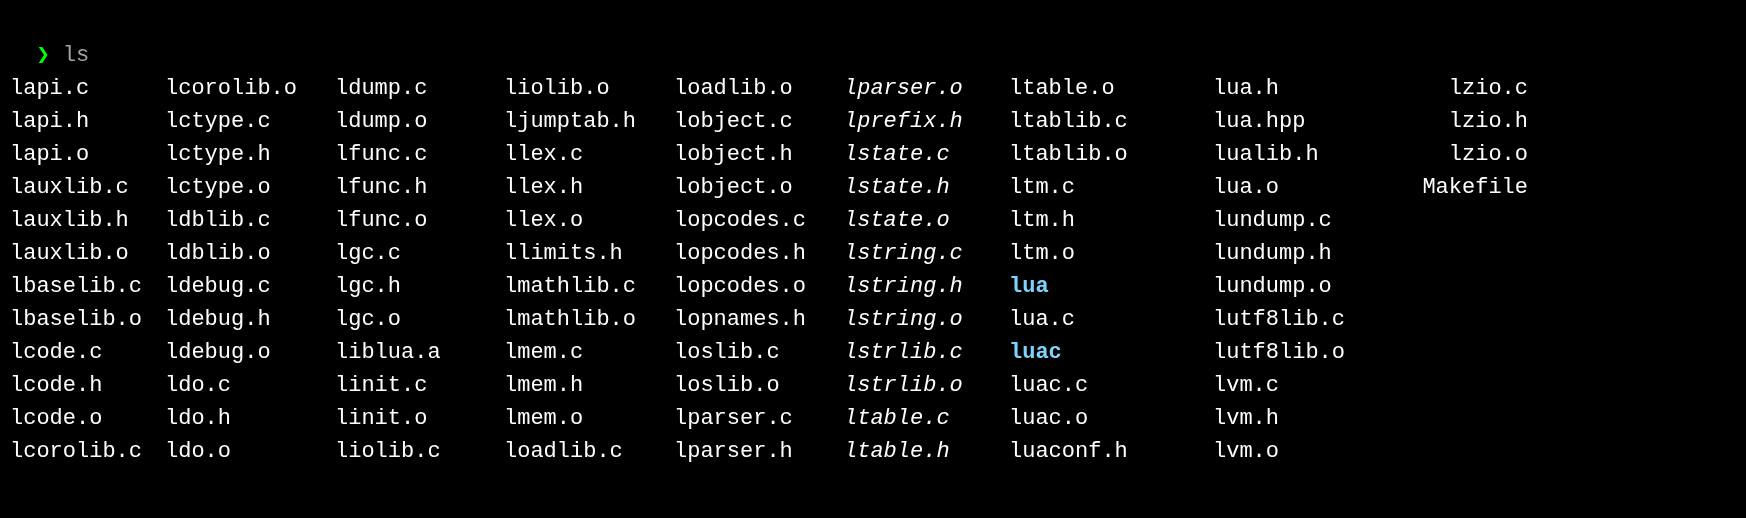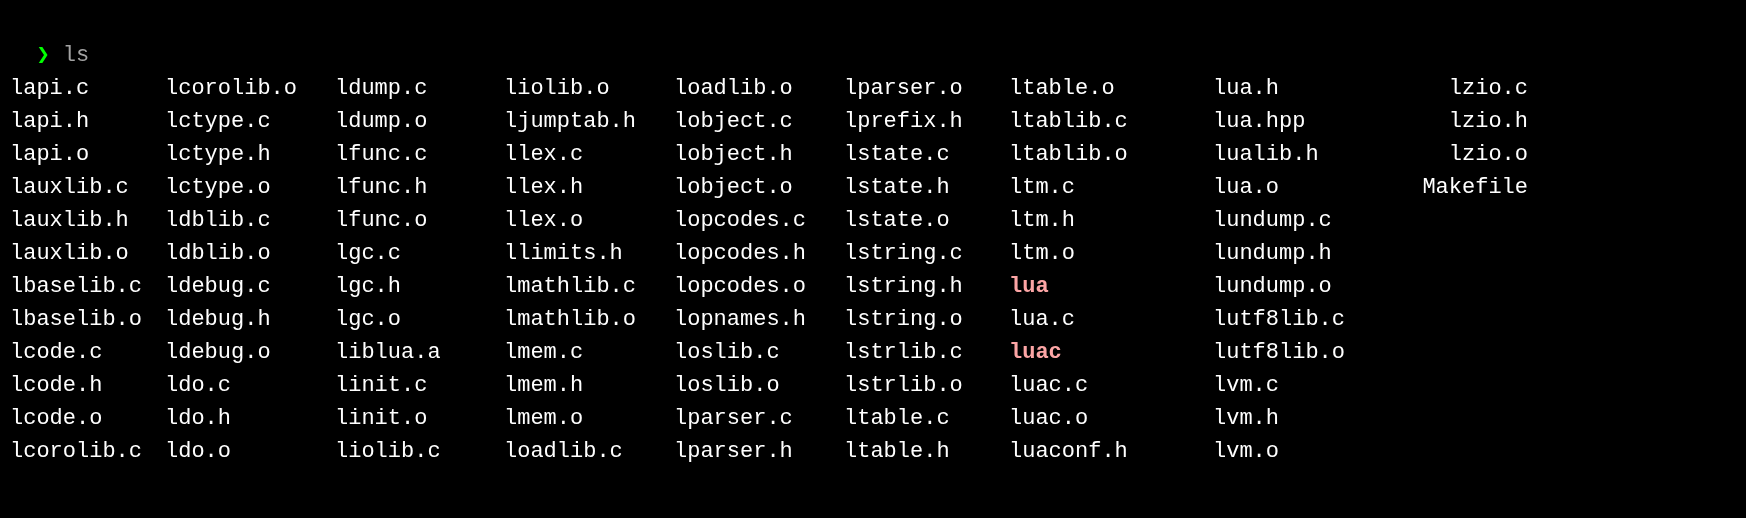--- a/index.html
+++ b/index.html
@@ -26,38 +26,38 @@
       font-weight: bold;
     }
     .command {
       color: #a3a3a3;
     }
     .ls-output {
       white-space: pre;
       font-family: inherit;
     }
     .executable {
-      color: #fca5a5;
+      color: #7dd3fc;
       font-weight: bold;
     }
     .row {
       display: block;
       white-space: pre;
     }
     .cell {
       display: inline-block;
       width: 155px;
       white-space: pre;
     }
     .cell-0 { width: 155px; }
     .cell-1 { width: 170px; font-family: Liberation Mono, monospace; }
     .cell-2 { width: 140px; }
     .cell-3 { width: 170px; margin-left: 29px; }
     .cell-4 { width: 170px; }
-    .cell-5 { width: 165px; }
+    .cell-5 { width: 165px; font-style: italic; }
     .cell-6 { width: 160px; }
     .cell-7 { width: 175px; margin-left: 44px; }
     .cell-8 { width: 140px; text-align: right; }
   </style>
 </head>
 <body>
 
 <div class="prompt-line">
   <span class="prompt-symbol">❯</span> <span class="command">ls</span>
 </div>

